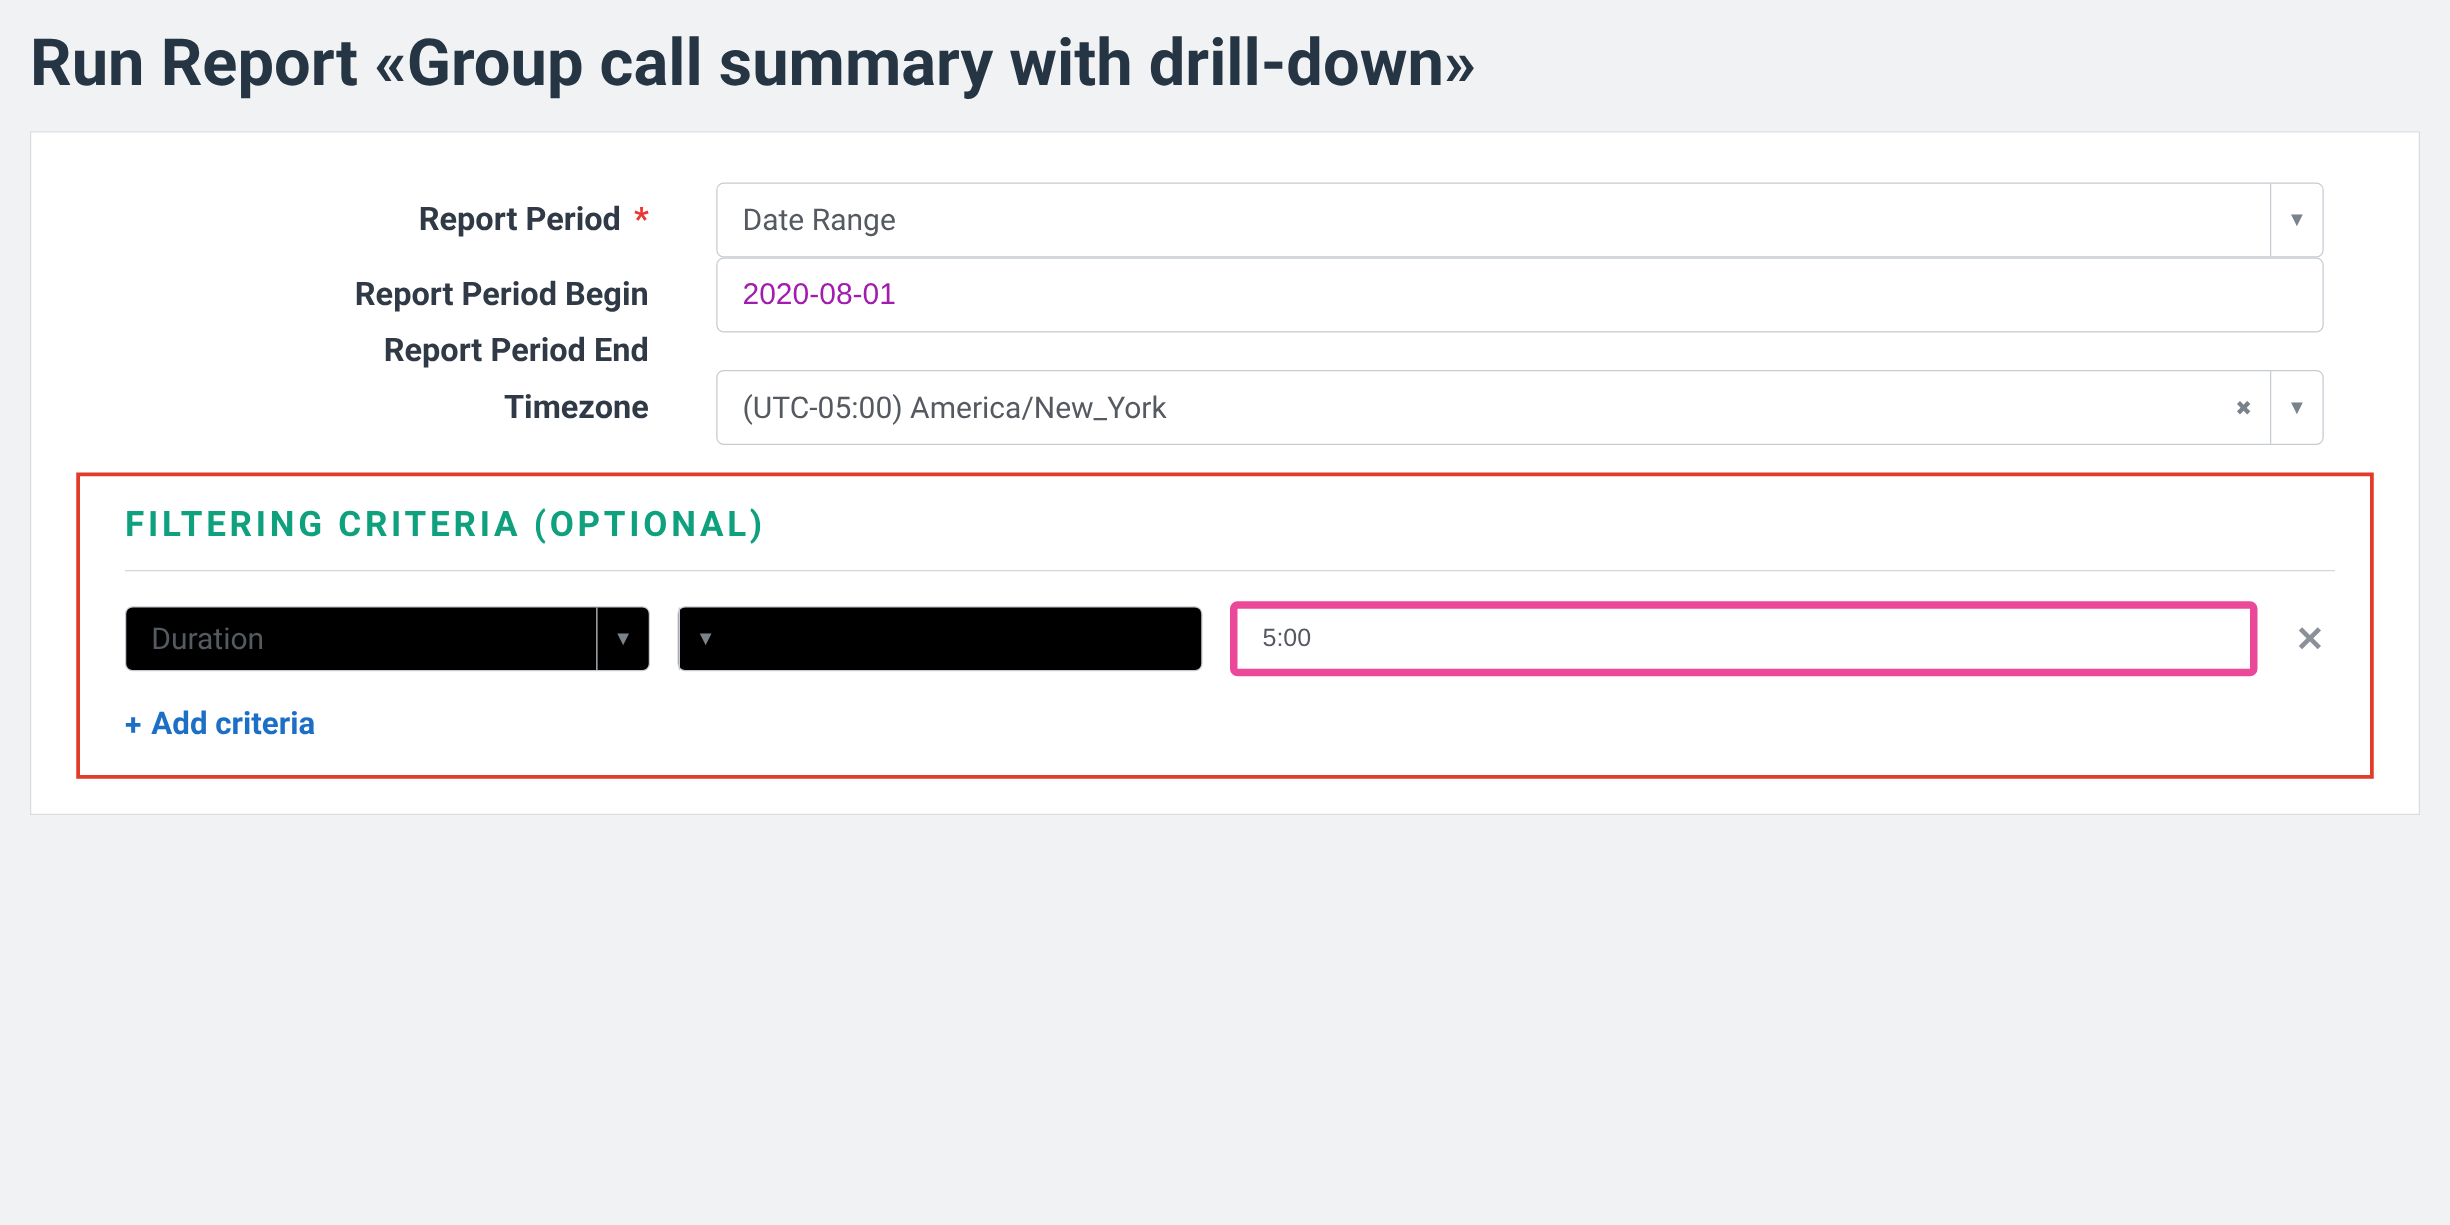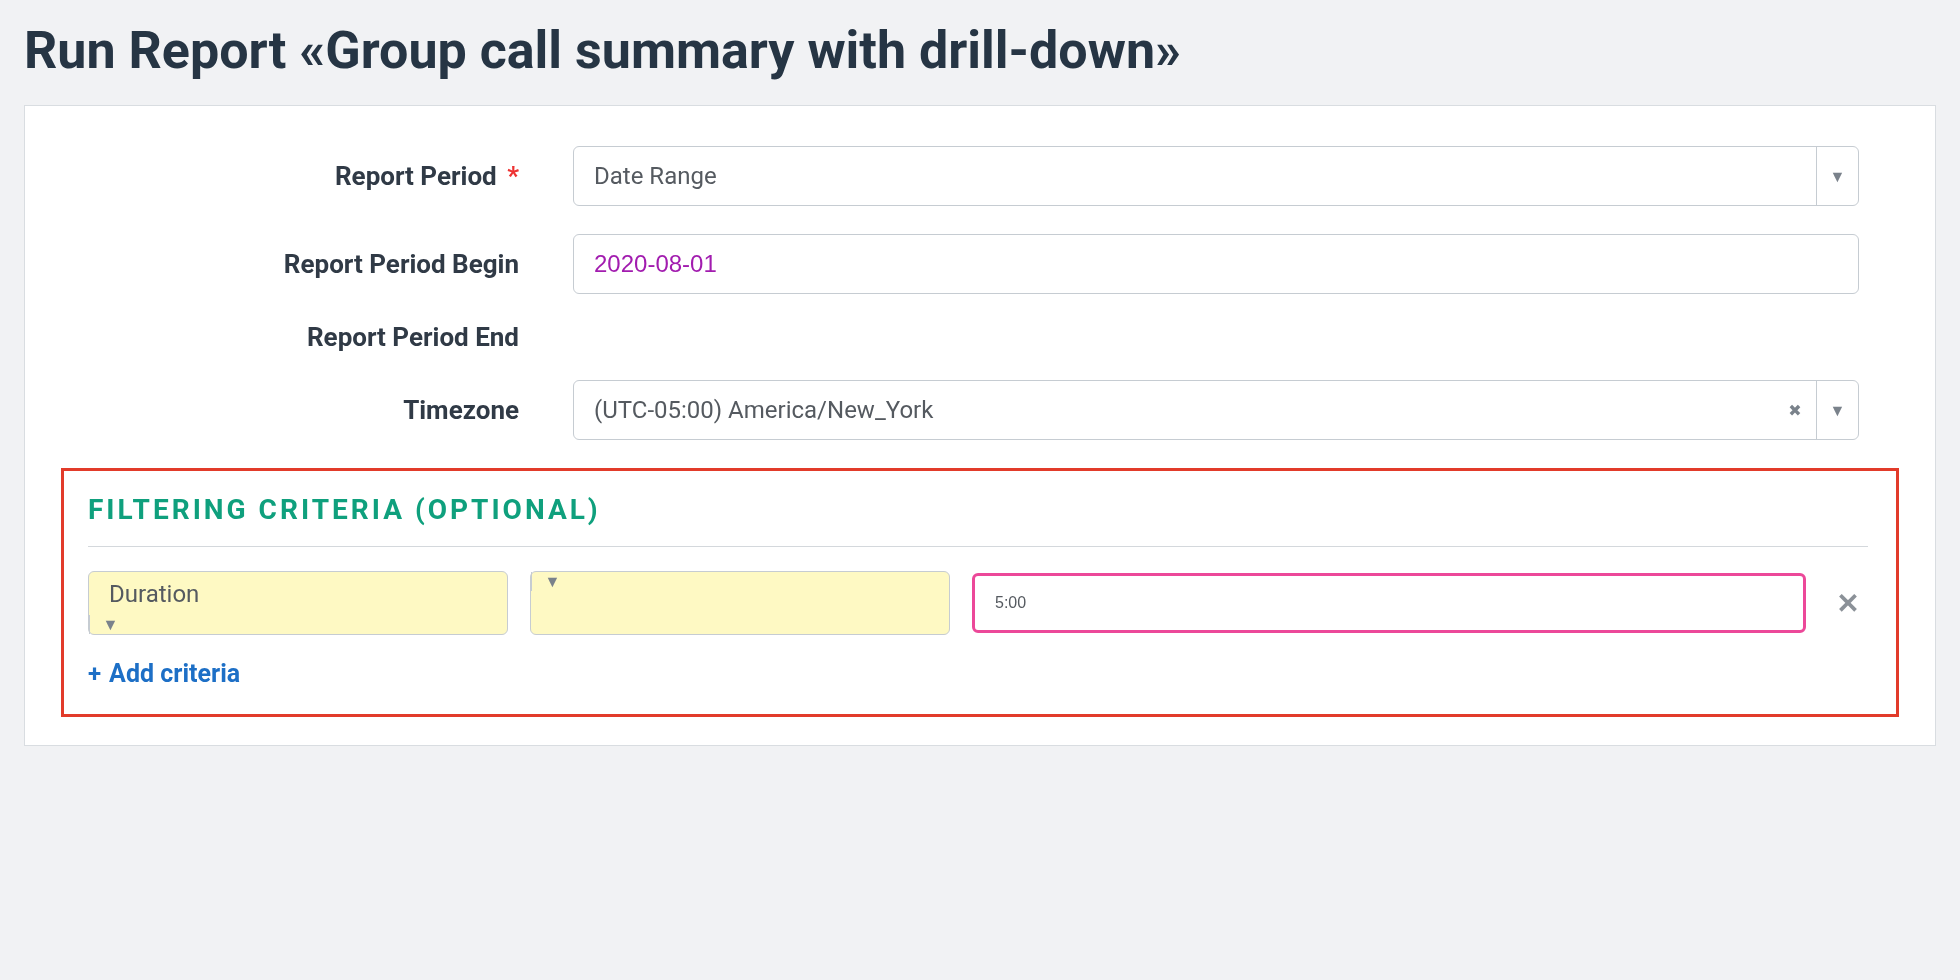--- a/index.html
+++ b/index.html
@@ -20,21 +20,20 @@
     margin: 0 0 24px 0;
   }
   .panel {
     background: #fff;
     border: 1px solid #d9dde1;
     padding: 40px 0 0 0;
   }
   .form-row {
     display: flex;
     align-items: center;
-    margin-bottom: 28px;
     padding: 0 36px;
   }
   .form-label-col {
     width: 478px;
     text-align: right;
     padding-right: 20px;
     font-size: 26px;
     font-weight: 700;
     color: #303a46;
   }
@@ -79,21 +78,21 @@
     padding: 0 20px;
     font-size: 24px;
     color: #a21caf;
     background: transparent;
     height: 100%;
   }
   
   .filter-section {
     border: 3px solid #e23b2a;
     margin: 22px 36px 28px 36px;
-    padding: 22px 28px 26px 24px;
+    padding: 22px 28px 26px 36px;
   }
   .filter-heading {
     font-size: 28px;
     font-weight: 700;
     letter-spacing: 3px;
     color: #0fa07d;
     margin: 0;
   }
   .filter-divider {
     border: none;
@@ -102,44 +101,43 @@
   }
   .criteria-row {
     display: flex;
     align-items: center;
     gap: 22px;
   }
   .criteria-row .sel {
     display: flex;
     border: 1px solid #c6ccd2;
     border-radius: 6px;
-    height: 64px;
+    height: 52px;
     font-size: 24px;
     color: #555a60;
-    background: #fef9c3;
-    flex-direction: column;
+    background: #000000;
   }
   .criteria-row .sel .val {
     display: flex; align-items: center; padding: 0 20px;
   }
   .criteria-row .sel .caret {
     border-left: 1px solid #c6ccd2;
     width: 42px; display: flex; align-items: center; justify-content: center;
     color: #7a828b; font-size: 16px;
   }
   .sel-field { width: 420px; }
   .sel-field .val { flex: 1; }
   .sel-op    { width: 420px; }
   .sel-op .val { flex: 1; }
   .crit-input {
     flex: 1;
-    border: 3px solid #ec4899;
+    border: 6px solid #ec4899;
     border-radius: 6px;
     height: 60px;
-    font-size: 16px;
+    font-size: 20px;
     color: #555a60;
     padding: 0 20px;
     outline: none;
   }
   .remove-crit {
     width: 40px; height: 40px;
     display: flex; align-items: center; justify-content: center;
     color: #8b9198; font-size: 28px; font-weight: 700;
     cursor: pointer;
   }

